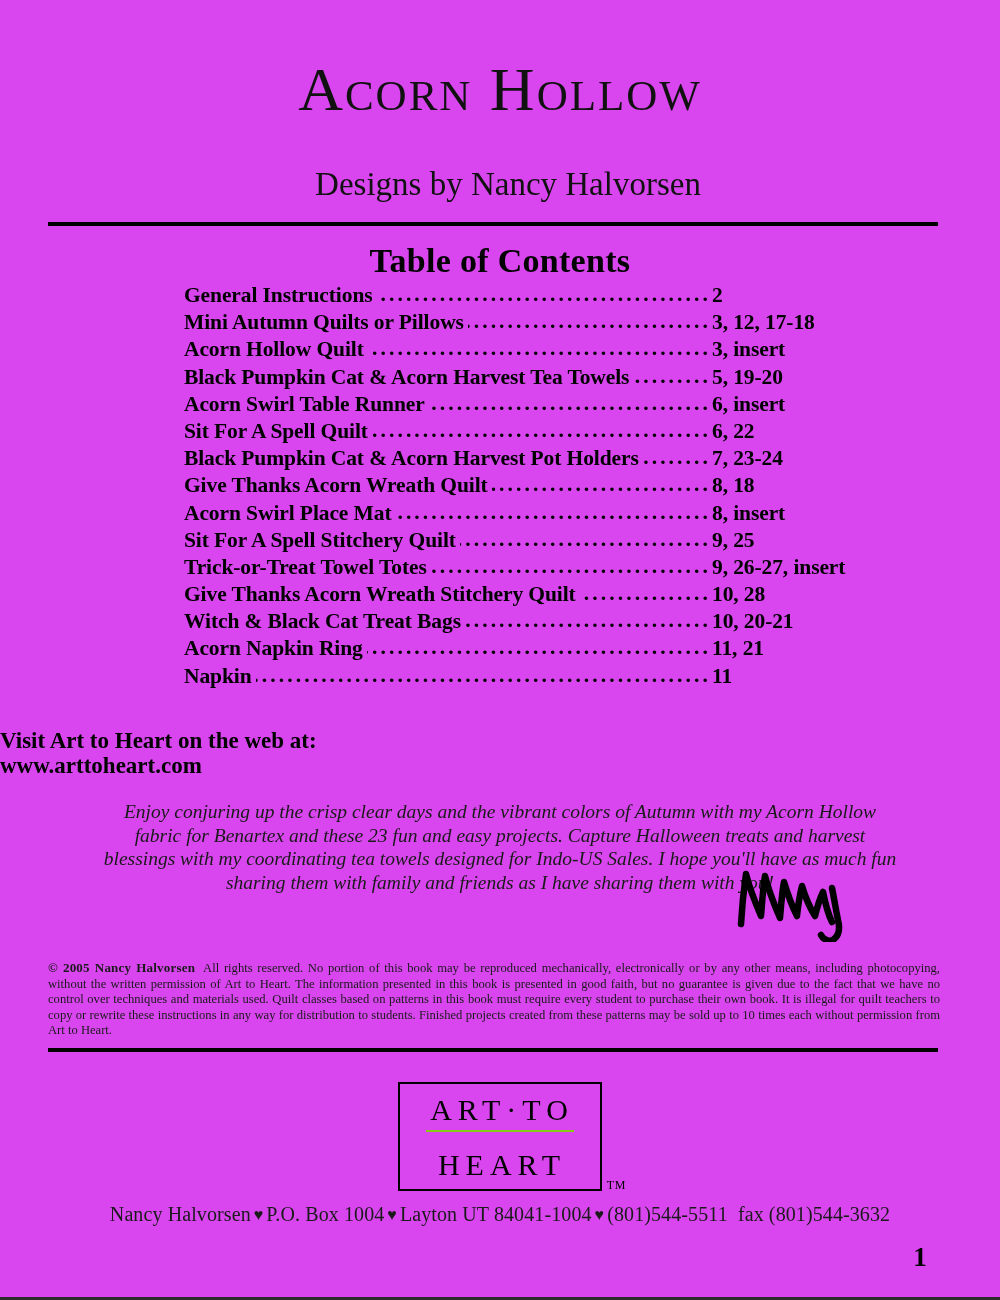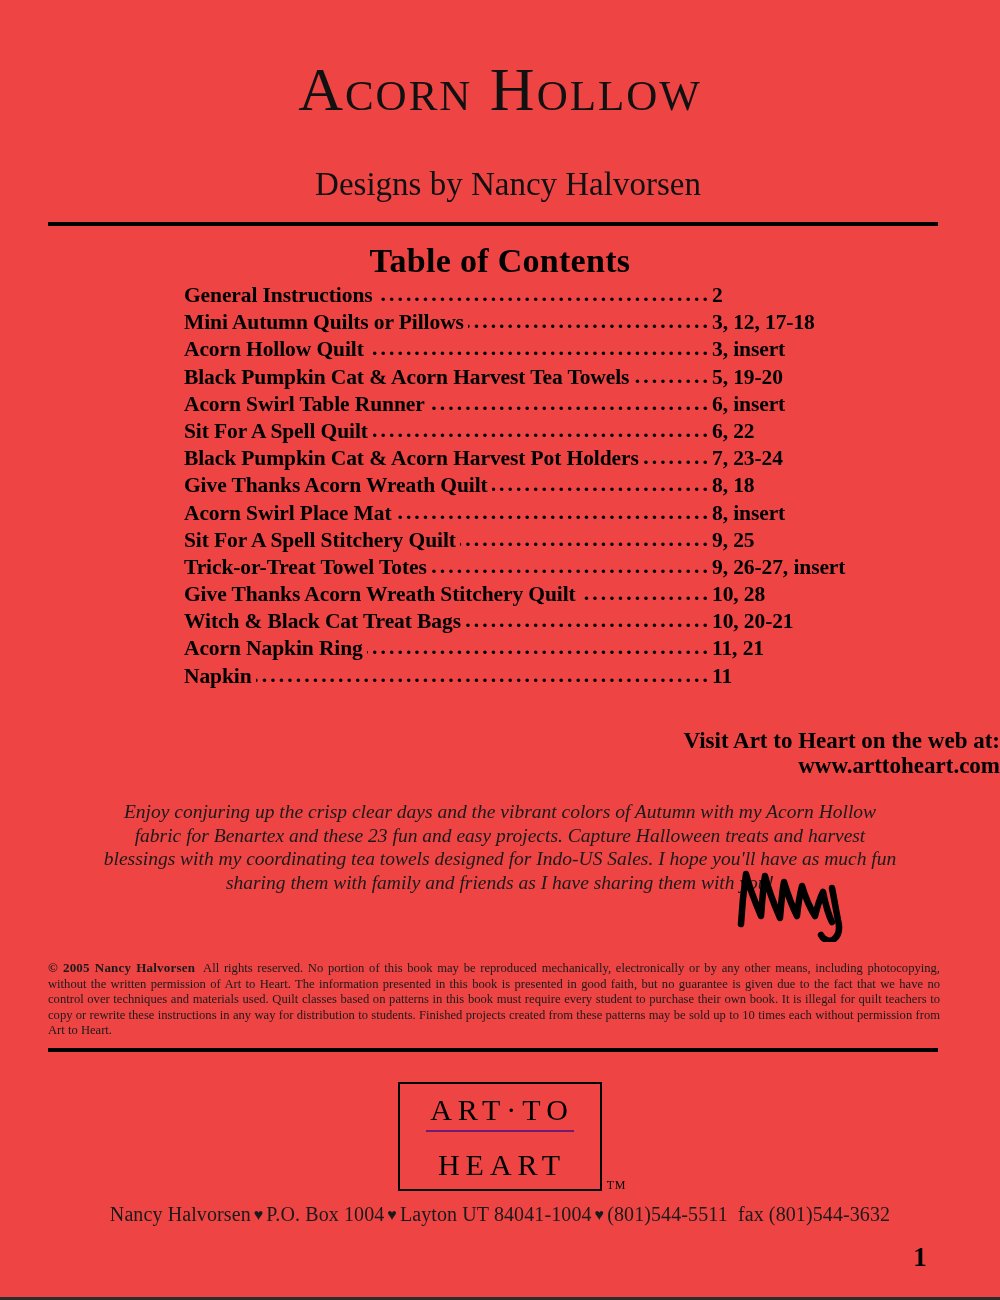--- a/index.html
+++ b/index.html
@@ -12,21 +12,21 @@
     height: 1300px;
     position: relative;
     font-family: "Liberation Serif", serif;
     color: #000000;
     overflow: hidden;
   }
 
   .page {
     position: absolute;
     inset: 0;
-    background: #ef4444;
+    background: #d946ef;
   }
 
   
   .title {
     position: absolute;
     top: 58px;
     left: 0;
     width: 1000px;
     text-align: center;
     font-family: "Liberation Serif", serif;
@@ -111,21 +111,21 @@
     text-align: left;
     width: 148px;
   }
 
   
   .web-callout {
     position: absolute;
     top: 728px;
     left: 0;
     width: 1000px;
-    text-align: right;
+    text-align: left;
     font-size: 23px;
     font-weight: bold;
     line-height: 25px;
   }
 
   
   .note {
     position: absolute;
     top: 800px;
     left: 100px;
@@ -177,21 +177,21 @@
     display: inline-block;
     position: relative;
     border: 2px solid #000;
     padding: 11px 26px 9px 26px;
     line-height: 1;
   }
   .logo-line1 {
     font-size: 30px;
     letter-spacing: 6px;
     padding-bottom: 5px;
-    border-bottom: 2px solid #701a75;
+    border-bottom: 2px solid #84cc16;
     padding-left: 4px;
   }
   .logo-line2 {
     font-size: 30px;
     letter-spacing: 6px;
     padding-top: 18px;
     padding-left: 4px;
   }
   .logo-tm {
     position: absolute;

